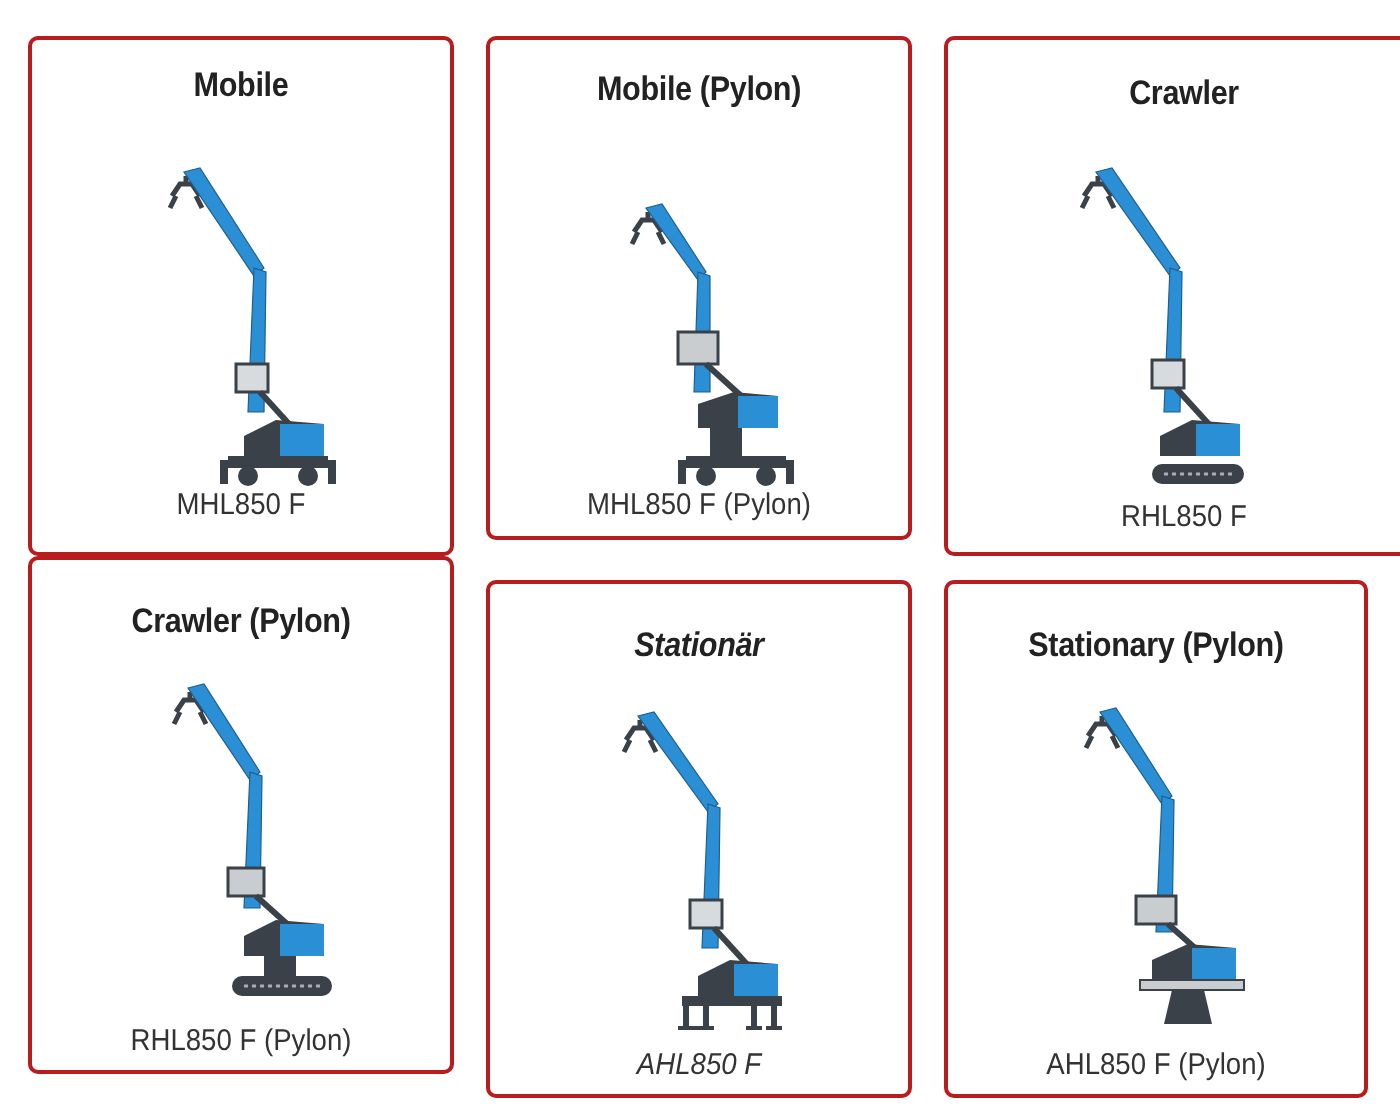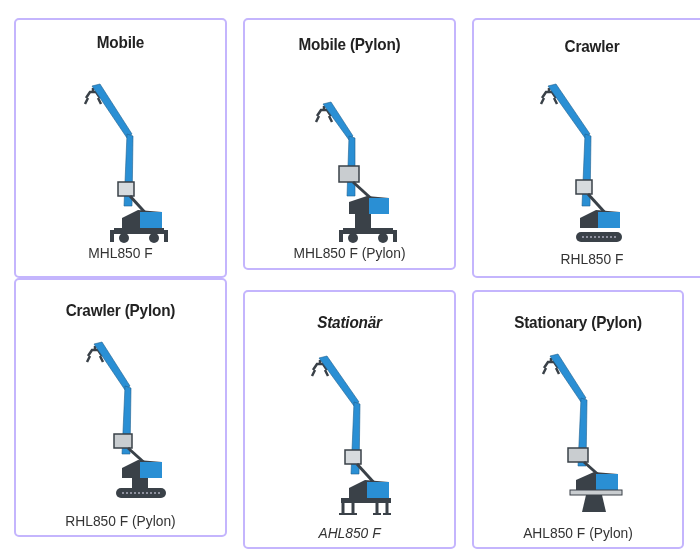--- a/index.html
+++ b/index.html
@@ -1,20 +1,20 @@
 <!DOCTYPE html>
 <html><head>
   <meta charset="utf-8">
   <style>
     html, body { margin: 0; padding: 0; background: #ffffff; }
     body { width: 700px; height: 560px; position: relative; overflow: hidden; font-family: "Liberation Sans", sans-serif; }
     .card {
       position: absolute;
       box-sizing: border-box;
-      border: 2px solid #c4b5fd;
+      border: 2px solid #b91c1c;
       border-radius: 5px;
       background: #fff;
       cursor: pointer;
     }
     .card-title {
       position: absolute; left: 0; right: 0;
       text-align: center;
       font-family: "Liberation Sans", sans-serif;
       font-weight: bold;
       font-size: 17px;

